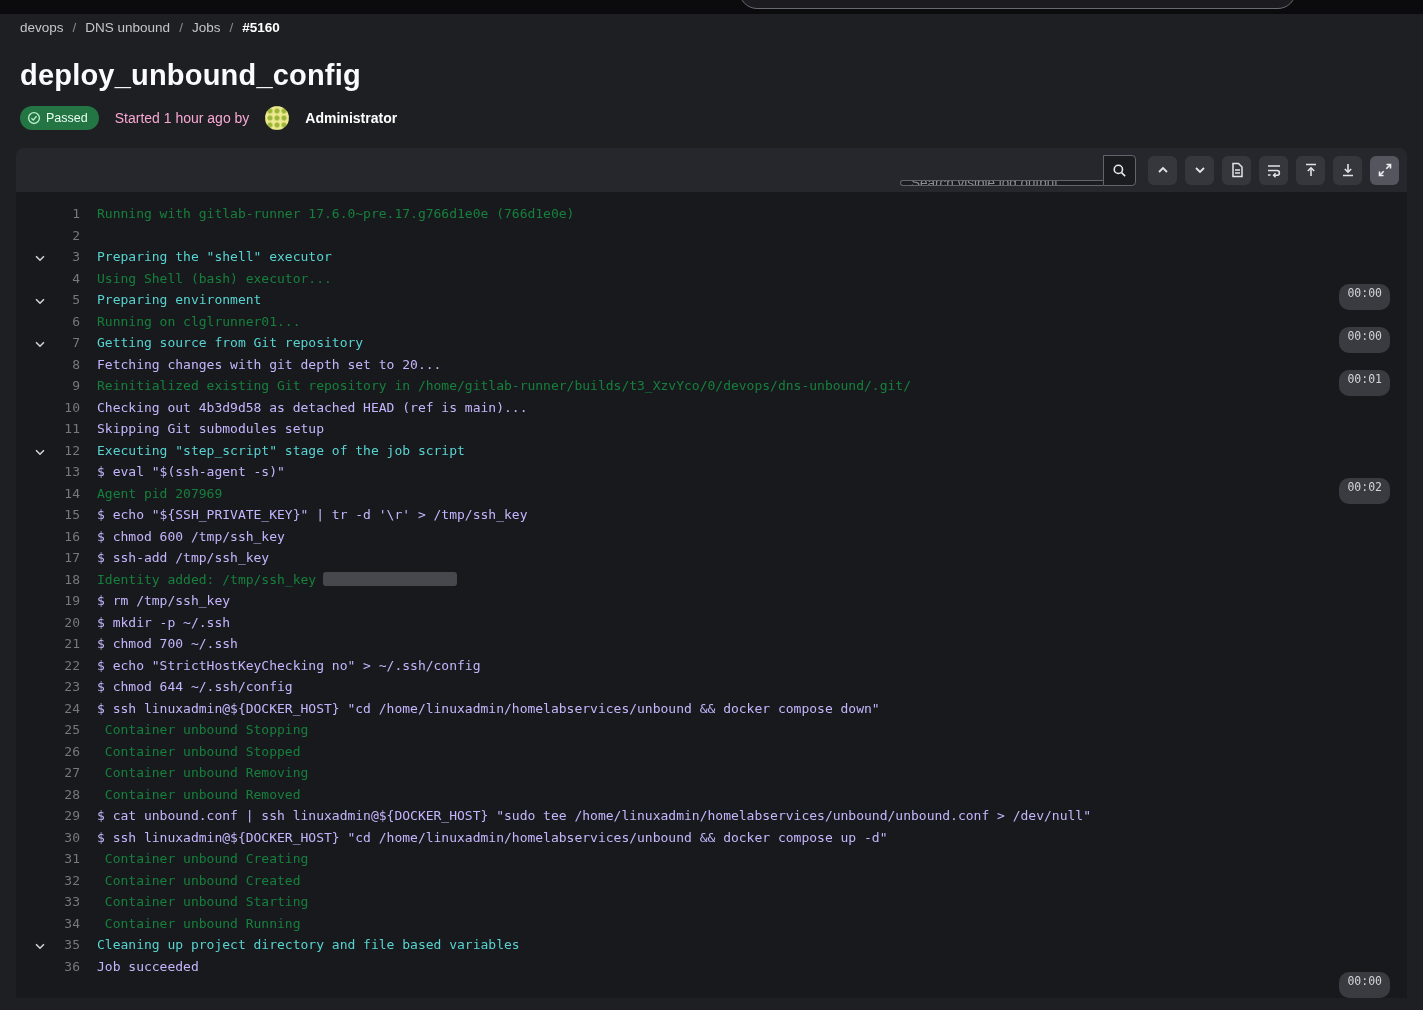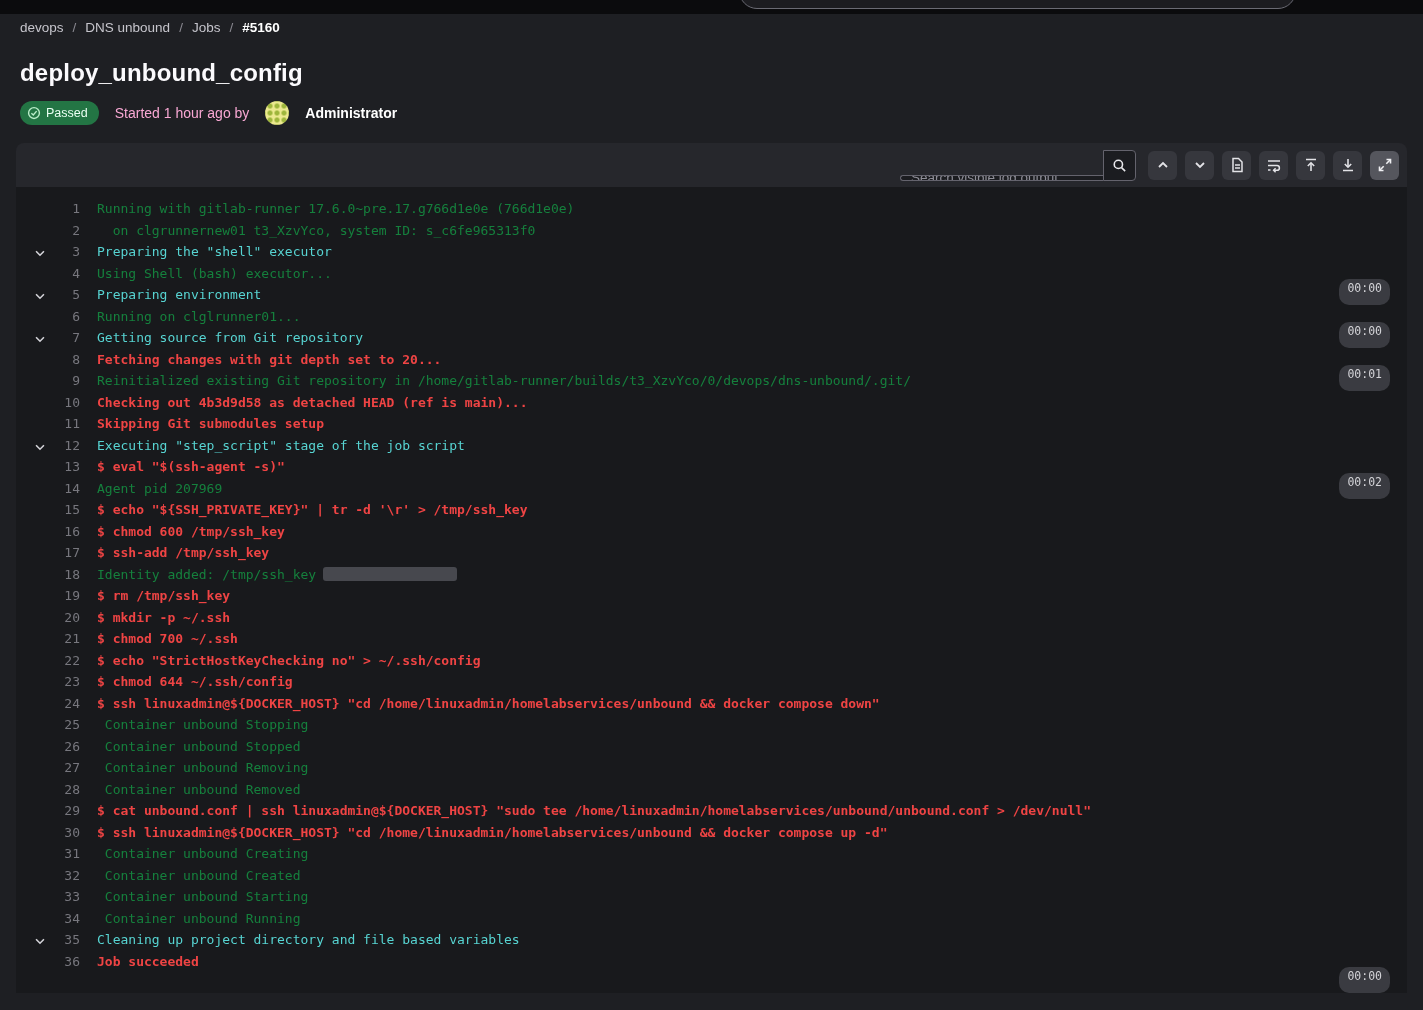--- a/index.html
+++ b/index.html
@@ -12,21 +12,21 @@
                  background:#1c1c20; border:1px solid #6a6a73; border-radius:18px; }
 
   
   .breadcrumb { display:flex; align-items:center; gap:9px; padding:6px 20px 0;
                 font-size:13.5px; color:#c6c5cc; }
   .crumb { color:#c6c5cc; text-decoration:none; cursor:pointer; }
   .crumb-sep { color:#8b8a92; }
   .crumb-current { color:#ffffff; font-weight:700; }
 
   
-  .page-title { margin:24px 20px 0; font-size:24px; font-weight:700; color:#fbfafd;
+  .page-title { margin:24px 20px 0; font-size:29px; font-weight:700; color:#fbfafd;
                 letter-spacing:.2px; }
   .meta-row { display:flex; align-items:center; gap:16px; margin:14px 20px 0; }
   .status-badge { display:inline-flex; align-items:center; gap:5px; height:24px;
                   padding:0 11px 0 7px; border-radius:12px; background:#237544;
                   color:#eafff2; font-size:12.5px; font-weight:500; }
   .started-text { color:#f9a8d4; font-size:14px; }
   .avatar { width:24px; height:24px; border-radius:50%; background-color:#ece98f;
             background-image:radial-gradient(#9fb63c 2.4px, transparent 2.6px);
             background-size:7px 7px; background-position:1.5px 1.5px; }
   .user-name { color:#ffffff; font-weight:700; font-size:14px; cursor:pointer; }
@@ -51,21 +51,21 @@
   
   .log-body { background:#18191c; min-height:806px; padding:11px 0 14px;
               font-family:"DejaVu Sans Mono", monospace; font-size:13px; }
   .log-line { position:relative; display:flex; line-height:21.5px; white-space:pre; }
   .log-line.section-row { cursor:pointer; }
   .lg-gutter { flex:0 0 64px; text-align:right; position:relative; }
   .ln { color:#77777e; text-decoration:none; cursor:pointer; }
   .lg-chevron { position:absolute; left:17px; top:4px; width:14px; height:14px; }
   .lg-text { padding-left:17px; padding-right:70px; }
   .t-plain   { color:#15803d; }
-  .t-green   { color:#ef4444; font-weight:700;text-align:center; }
+  .t-green   { color:#c4b5fd; font-weight:400;text-align:center; }
   .t-section { color:#57d4d2; }
   .masked-box { display:inline-block; width:134px; height:14px; background:#47484e;
                 border-radius:3px; vertical-align:-2px; margin-left:7px; }
   .duration-badge { position:absolute; right:17px; top:2px; height:26px; line-height:18px;
                     padding:0 8px; border-radius:10px; background:#3a3b41; color:#d3d3d7;
                     font-size:11.5px;margin-top:36px; }
 </style>
 </head>
 <body>
 
@@ -170,21 +170,21 @@
           <polyline points="9.5,2.5 13.5,2.5 13.5,6.5"></polyline>
             <line x1="13.5" y1="2.5" x2="9.3" y2="6.7"></line>
           <polyline points="6.5,13.5 2.5,13.5 2.5,9.5"></polyline>
             <line x1="2.5" y1="13.5" x2="6.7" y2="9.3"></line>
         </svg>
       </span>
     </button>
   </div>
   <div class="log-body">
       <div class="log-line"><div class="lg-gutter"><a class="ln">1</a></div><span class="lg-text t-plain">Running with gitlab-runner 17.6.0~pre.17.g766d1e0e (766d1e0e)</span></div>
-      <div class="log-line"><div class="lg-gutter"><a class="ln">2</a></div><span class="lg-text t-plain">  on clgrunnernew01 t3_XzvYco, system ID: s_c6fe965313f0</span></div>
+      <div class="log-line"><div class="lg-gutter"><a class="ln">2</a></div></div>
       <div class="log-line section-row"><div class="lg-gutter"><span class="lg-chevron"><svg width="14" height="14" viewBox="0 0 16 16" fill="none" stroke="#d4d4d9" stroke-width="1.8">
               <polyline points="3.5,6 8,10.5 12.5,6"></polyline>
             </svg></span><a class="ln">3</a></div><span class="lg-text t-section">Preparing the "shell" executor</span><span class="duration-badge">00:00</span></div>
       <div class="log-line"><div class="lg-gutter"><a class="ln">4</a></div><span class="lg-text t-plain">Using Shell (bash) executor...</span></div>
       <div class="log-line section-row"><div class="lg-gutter"><span class="lg-chevron"><svg width="14" height="14" viewBox="0 0 16 16" fill="none" stroke="#d4d4d9" stroke-width="1.8">
               <polyline points="3.5,6 8,10.5 12.5,6"></polyline>
             </svg></span><a class="ln">5</a></div><span class="lg-text t-section">Preparing environment</span><span class="duration-badge">00:00</span></div>
       <div class="log-line"><div class="lg-gutter"><a class="ln">6</a></div><span class="lg-text t-plain">Running on clglrunner01...</span></div>
       <div class="log-line section-row"><div class="lg-gutter"><span class="lg-chevron"><svg width="14" height="14" viewBox="0 0 16 16" fill="none" stroke="#d4d4d9" stroke-width="1.8">
               <polyline points="3.5,6 8,10.5 12.5,6"></polyline>

